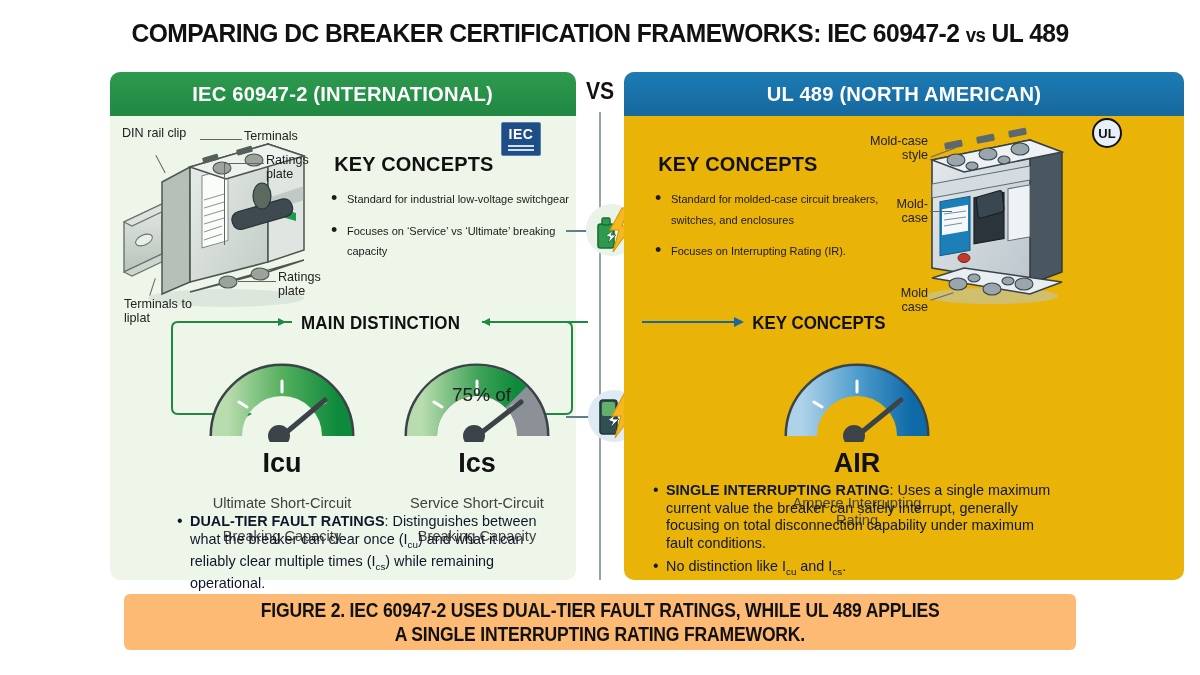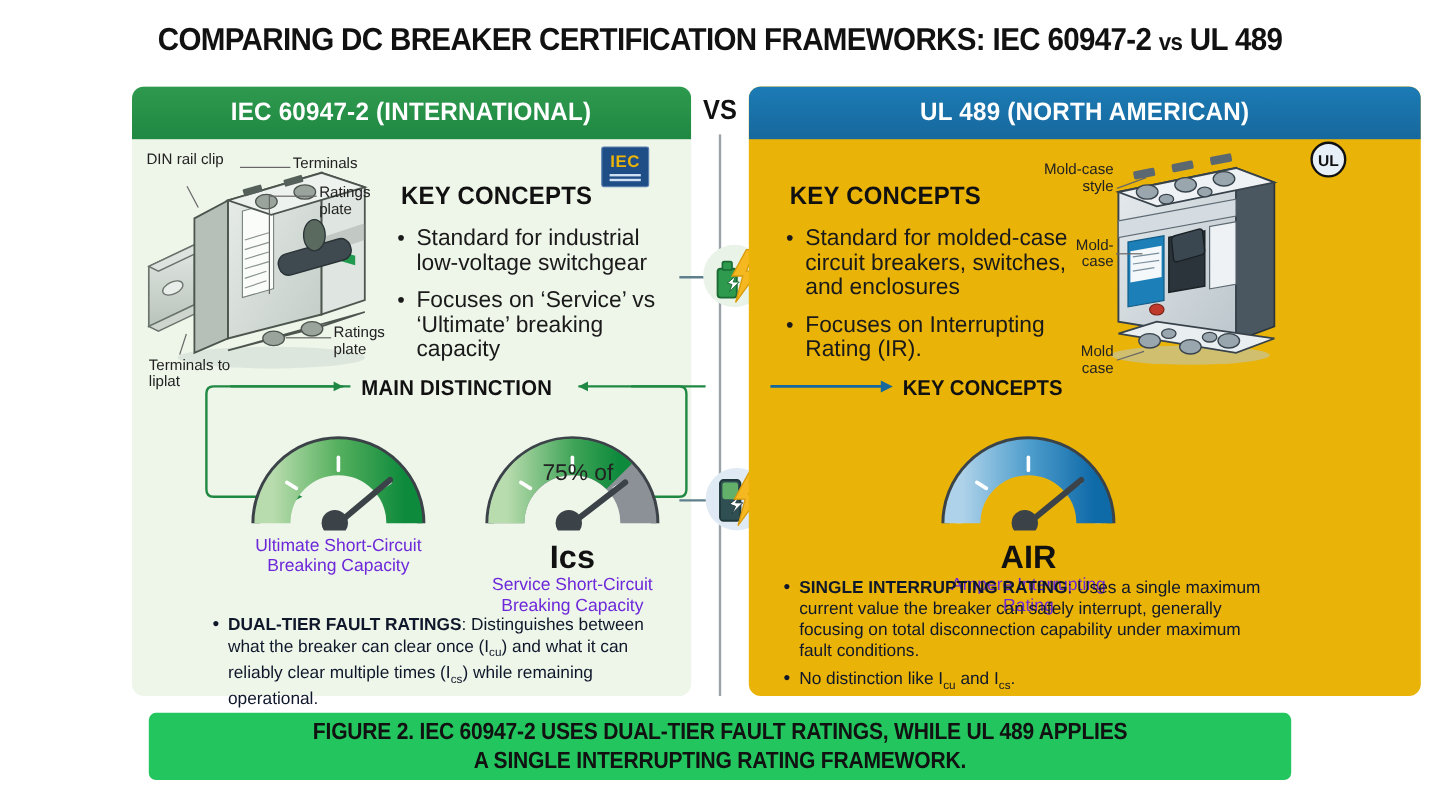--- a/index.html
+++ b/index.html
@@ -46,36 +46,36 @@
     position: absolute; left: 599px; top: 112px; width: 2px; height: 468px;
     background: #9aa3a8;
   }
 
   
   .kc-title { font-size: 21px; font-weight: bold; color: #111; letter-spacing:0.2px; }
   .kc-title span { display:inline-block; transform: scaleX(0.95); }
   .bullets { list-style: none; }
   .bullets li {
     position: relative; padding-left: 17px;
-    font-size: 19px; line-height: 20.5px; color: #1a1a1a; margin-bottom: 11px;
+    font-size: 11px; line-height: 20.5px; color: #1a1a1a; margin-bottom: 11px;
   }
   .bullets li::before {
     content: "\2022"; position: absolute; left: 1px; top: -1px; font-size: 18px;
   }
   sub { font-size: 0.68em; }
 
   
   #iec-key { position: absolute; left: 330px; top: 152px; width: 240px; }
   #iec-key ul { margin-top: 13px; }
   #iec-logo {
     position: absolute; left: 501px; top: 122px; width: 40px; height: 34px;
     background: #1f4e87; border: 1px solid #5a7fae; border-radius: 2px;
     display: flex; flex-direction: column; align-items: center; justify-content: center;
   }
-  #iec-logo .iec-txt { color:#eab308; font-weight:bold; font-size:14px; letter-spacing:0.5px; line-height:13px;}
+  #iec-logo .iec-txt { color:#ffffff; font-weight:bold; font-size:14px; letter-spacing:0.5px; line-height:13px;}
   #iec-logo .iec-bars { width: 26px; margin-top:2px; }
   #iec-logo .iec-bars i { display:block; height:2px; background:#cfe0f2; margin-top:2px; }
 
   
   .art { position: absolute; }
 
   
   .callout { position: absolute; font-size: 12.6px; color: #222; line-height: 14px; }
   .callout.r { text-align: right; }
   .cline { position: absolute; background: #666; }
@@ -83,21 +83,21 @@
   
   #main-dist {
     position: absolute; left: 296px; top: 313px; font-size: 18px; font-weight: bold;
     color: #111; letter-spacing: 0.2px;
   }
   #main-dist span { display:inline-block; transform: scaleX(0.94); }
 
   
   .gauge-wrap { position: absolute; text-align: center; }
   .gauge-name { font-size: 27px; font-weight: bold; color: #111; margin-top: 2px; }
-  .gauge-sub { font-size: 14.6px; line-height: 17px; color: #6d28d9; margin-top: 0; }
+  .gauge-sub { font-size: 14.6px; line-height: 17px; color: #404040; margin-top: 16px; }
   .gauge-note { position: absolute; font-size: 19px; color: #222; }
 
   
   .foot-bullets { position: absolute; }
   .foot-bullets li {
     position: relative; padding-left: 14px; list-style: none;
     font-size: 14.4px; line-height: 17.5px; color: #0f172a; margin-bottom: 6px;
   }
   .foot-bullets li::before { content:"\2022"; position:absolute; left:1px; top:-1px; font-size:16px;}
   .foot-bullets b { font-weight: bold; }
@@ -110,21 +110,21 @@
   #ul-logo {
     position:absolute; left:1092px; top:118px; width:30px; height:30px;
     border:2.5px solid #111; border-radius:50%;
     display:flex; align-items:center; justify-content:center;
     font-size:13px; font-weight:bold; color:#111; background: #e7f0f7;
   }
 
   
   #caption {
     position: absolute; left: 124px; top: 594px; width: 952px; height: 56px;
-    background: #22c55e; border-radius: 6px;
+    background: #fdba74; border-radius: 6px;
     display:flex; flex-direction:column; align-items:center; justify-content:center;
   }
   #caption div {
     font-size: 19.5px; font-weight: bold; color: #111; letter-spacing:-0.2px;
     transform: scaleX(0.9); white-space: nowrap; line-height: 24px;
   }
 </style>
 </head>
 <body>
 
@@ -273,20 +273,21 @@
       <path d="M27 86 A58 58 0 0 1 143 86" fill="none" stroke="#f2f7ef" stroke-width="5"></path>
       <path d="M30 86 A55 55 0 0 1 140 86" fill="none" stroke="url(#gIcu)" stroke-width="30"></path>
       <g stroke="#ffffff" stroke-width="3" stroke-linecap="round">
         <line x1="42" y1="52" x2="50" y2="57"></line>
         <line x1="85" y1="31" x2="85" y2="42"></line>
         <line x1="128" y1="52" x2="120" y2="57"></line>
       </g>
       <line x1="85" y1="86" x2="128" y2="50" stroke="#3b4349" stroke-width="5" stroke-linecap="round"></line>
       <circle cx="82" cy="86" r="11" fill="#3b4349"></circle>
     </svg>
+    <div class="gauge-name">Icu</div>
     <div class="gauge-sub">Ultimate Short-Circuit</div>
     <div class="gauge-sub">Breaking Capacity</div>
   </div>
 
   <div class="gauge-wrap" style="left:392px; top:350px; width:170px;">
     <svg width="170" height="92" viewBox="0 0 170 92">
       <defs>
         <linearGradient id="gIcs" x1="0" y1="0" x2="1" y2="0">
           <stop offset="0" stop-color="#b9dcae"></stop>
             <stop offset="0.6" stop-color="#3fa457"></stop>

